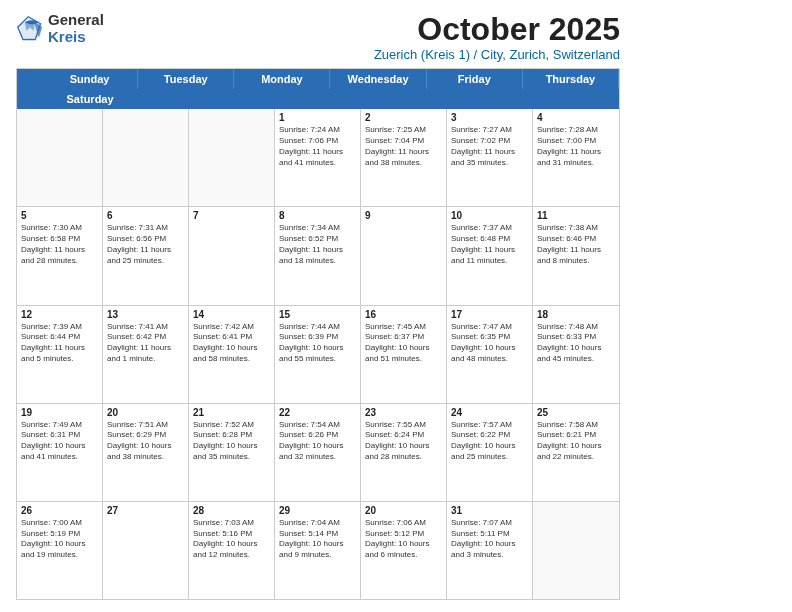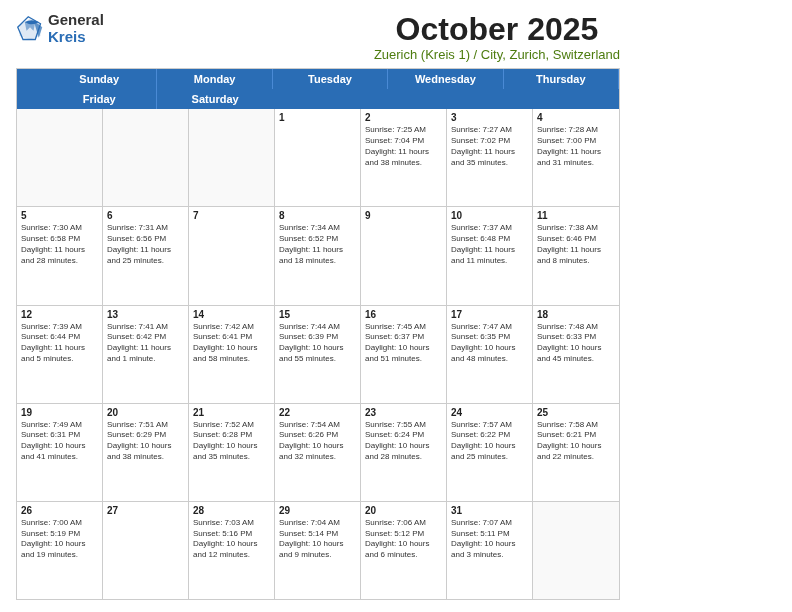--- a/index.html
+++ b/index.html
@@ -41,41 +41,41 @@
     .logo-blue {
       font-size: 15px;
       font-weight: bold;
       color: #2a6db5;
     }
     .logo-icon {
       width: 28px;
       height: 28px;
     }
     .title-block {
-      text-align: center;
+      text-align: right;
     }
     .title-month {
       font-size: 32px;
       font-weight: bold;
       color: #222;
       line-height: 1.1;
     }
     .title-location {
       font-size: 13px;
-      color: #4d7c0f;
+      color: #0369a1;
     }
     .calendar {
       flex: 1;
       display: flex;
       flex-direction: column;
       border: 1px solid #ccc;
     }
     .cal-header {
       display: grid;
-      grid-template-columns: repeat(5, 1fr);
+      grid-template-columns: repeat(6, 1fr);
       background: #2a6db5;
       padding-left: 25px;
     }
     .cal-header-cell {
       color: #fff;
       font-size: 11px;
       font-weight: bold;
       text-align: center;
       padding: 4px 2px;
       border-right: 1px solid #4a8ad5;
@@ -145,34 +145,35 @@
     </div>
     <div class="title-block">
       <div class="title-month">October 2025</div>
       <div class="title-location">Zuerich (Kreis 1) / City, Zurich, Switzerland</div>
     </div>
   </div>
 
   <div class="calendar">
     <div class="cal-header">
     <div class="cal-header-cell">Sunday</div>
+        <div class="cal-header-cell">Tuesday</div>
         <div class="cal-header-cell">Monday</div>
-        <div class="cal-header-cell">Tuesday</div>
         <div class="cal-header-cell">Wednesday</div>
+        <div class="cal-header-cell">Friday</div>
         <div class="cal-header-cell">Thursday</div>
-        <div class="cal-header-cell">Friday</div>
         <div class="cal-header-cell">Saturday</div>
       </div>
     <div class="cal-body">
     <div class="cal-row">
           <div class="cal-cell empty"></div>
           <div class="cal-cell empty"></div>
           <div class="cal-cell empty"></div>
           <div class="cal-cell">
             <div class="day-num">1</div>
+            <div class="cell-info">Sunrise: 7:24 AM<br>Sunset: 7:06 PM<br>Daylight: 11 hours and 41 minutes.</div>
           </div>
           <div class="cal-cell">
             <div class="day-num">2</div>
             <div class="cell-info">Sunrise: 7:25 AM<br>Sunset: 7:04 PM<br>Daylight: 11 hours and 38 minutes.</div>
           </div>
           <div class="cal-cell">
             <div class="day-num">3</div>
             <div class="cell-info">Sunrise: 7:27 AM<br>Sunset: 7:02 PM<br>Daylight: 11 hours and 35 minutes.</div>
           </div>
           <div class="cal-cell">

